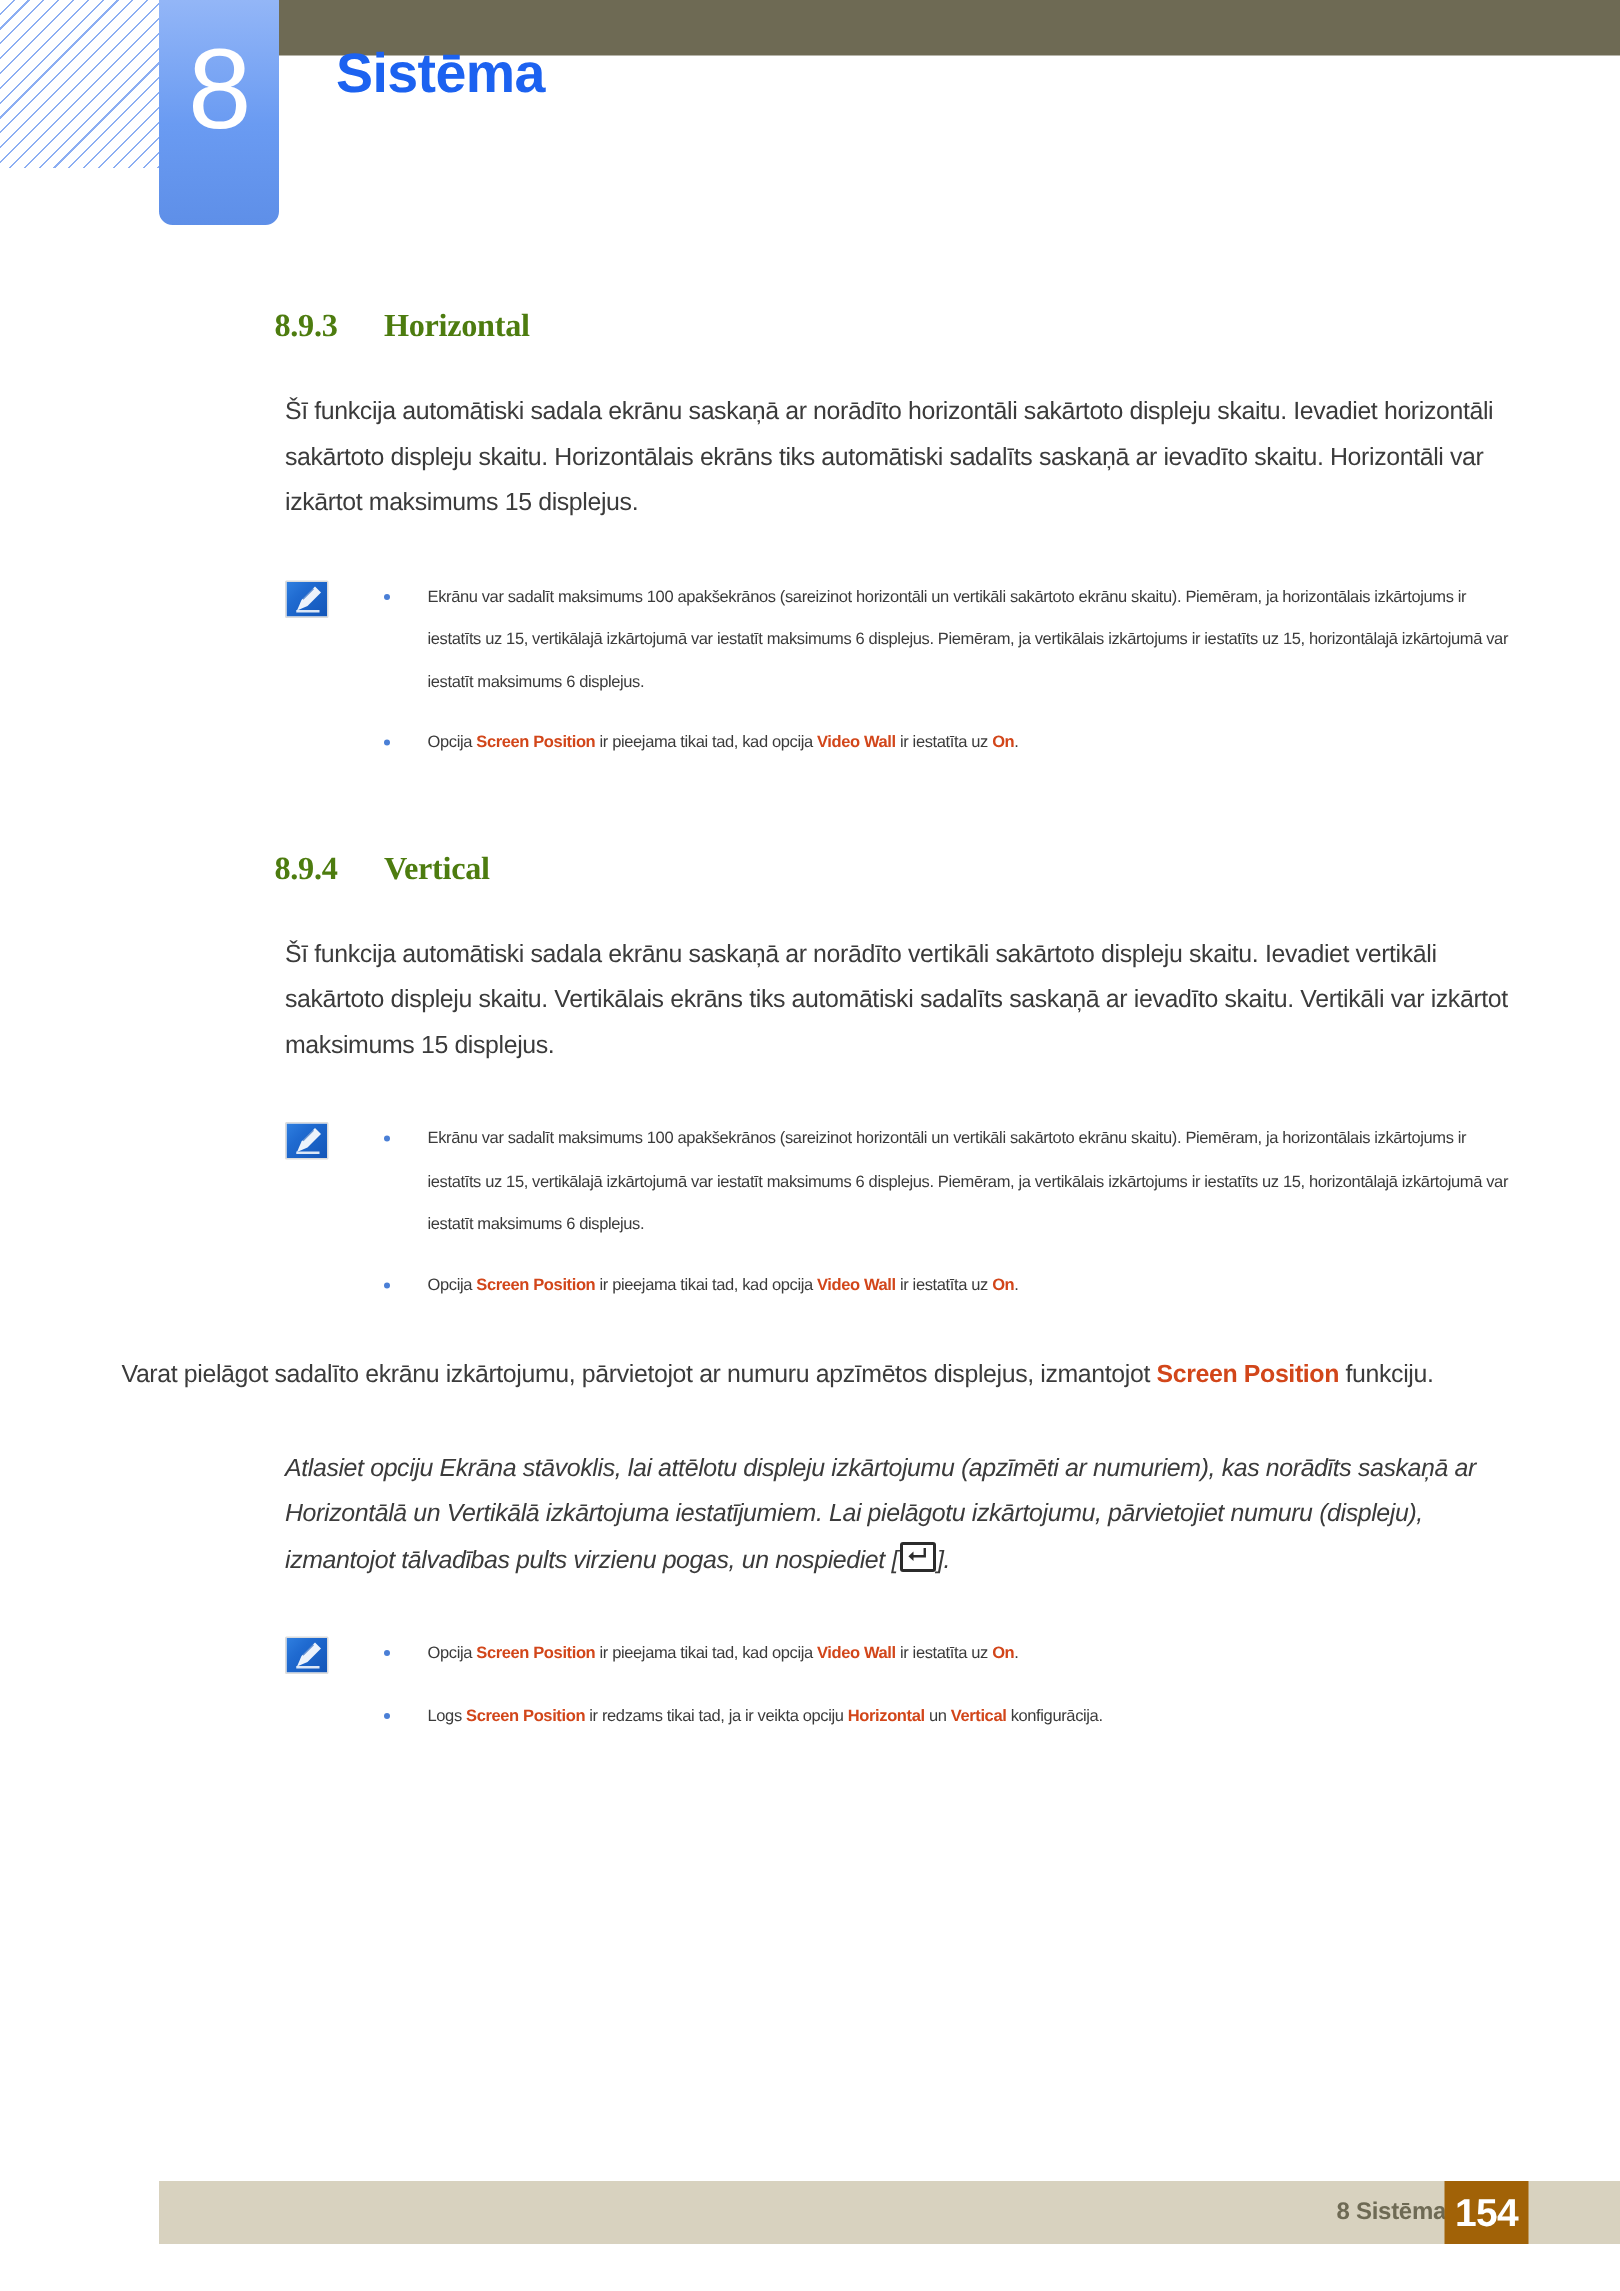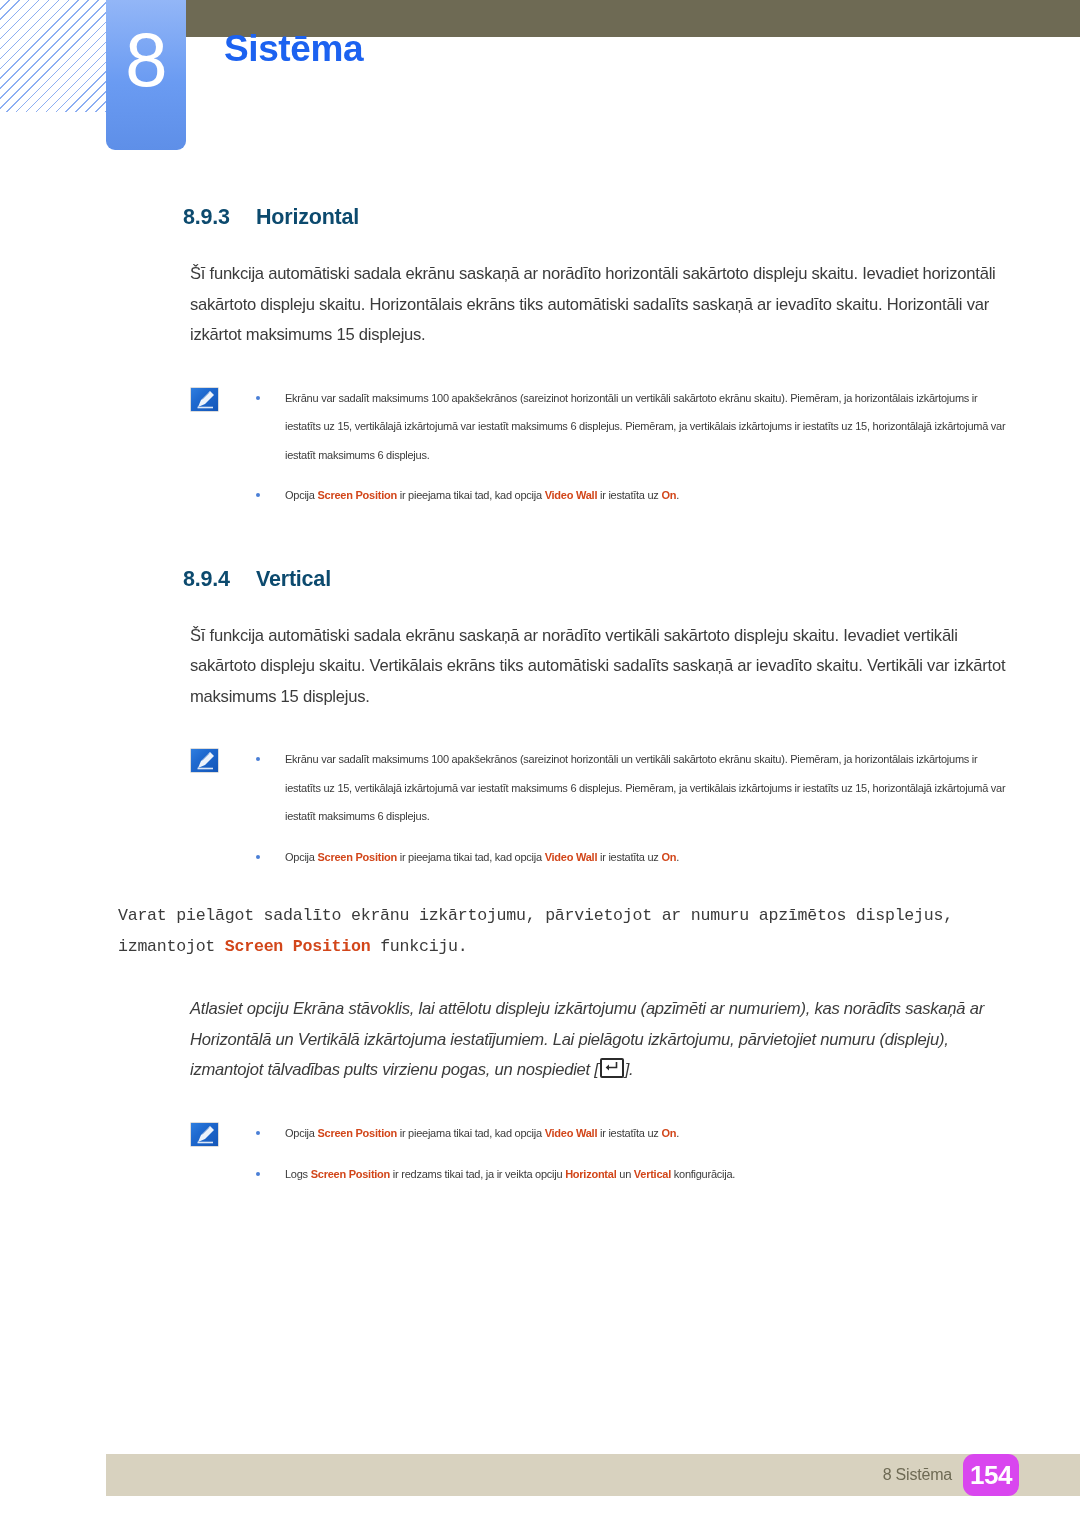--- a/index.html
+++ b/index.html
@@ -79,23 +79,24 @@
     position: absolute;
     top: 205px;
     left: 0;
     width: 1080px;
   }
 
   h2.sec {
     margin: 0;
     font-size: 21.5px;
     font-weight: bold;
-    color: #0c4a6e;
+    color: #4d7c0f;
     letter-spacing: -0.2px;
     display: flex;
+    font-family: Liberation Serif, serif;
   }
   h2.sec .num {
     width: 73px;
     flex: none;
   }
 
   p.body {
     margin: 0;
     font-size: 16.6px;
     line-height: 30.5px;
@@ -169,44 +170,43 @@
   .footer {
     position: absolute;
     left: 106px;
     bottom: 31px;
     width: 974px;
     height: 42px;
     background: #d8d2bf;
   }
   .footer-label {
     position: absolute;
-    right: 128px;
+    right: 116px;
     top: 50%;
     transform: translateY(-50%);
     font-size: 16px;
-    font-weight: normal;
+    font-weight: bold;
     color: #6e6a54;
     letter-spacing: -0.2px;
     white-space: nowrap;
   }
   .footer-page {
     position: absolute;
     right: 61px;
     top: 0;
     width: 56px;
     height: 42px;
-    background: #d946ef;
+    background: #a16207;
     color: #ffffff;
     font-size: 26px;
     font-weight: bold;
     display: flex;
     align-items: center;
     justify-content: center;
     letter-spacing: -0.5px;
-    border-radius: 11px;
   }
 </style>
 </head>
 <body>
 
 <div class="header">
   <div class="hatch"></div>
   <div class="olive-bar"></div>
   <div class="chap-badge">8</div>
   <div class="chap-title">Sistēma</div>
@@ -262,21 +262,21 @@
         <span>Ekrānu var sadalīt maksimums 100 apakšekrānos (sareizinot horizontāli un vertikāli sakārtoto ekrānu skaitu). Piemēram, ja horizontālais izkārtojums ir iestatīts uz 15, vertikālajā izkārtojumā var iestatīt maksimums 6 displejus. Piemēram, ja vertikālais izkārtojums ir iestatīts uz 15, horizontālajā izkārtojumā var iestatīt maksimums 6 displejus.</span>
       </li>
       <li style="margin-top:12px;">
         <span class="dot"></span>
         <span>Opcija </span><span class="b">Screen Position</span><span> ir pieejama tikai tad, kad opcija </span><span class="b">Video Wall</span><span> ir iestatīta uz </span><span class="b">On</span><span>.</span>
       </li>
     </ul>
   </div>
 
 
-  <p class="body" style="margin:30px 70px 0 118px;font-family:Liberation Mono, monospace;">
+  <p class="body" style="margin:30px 70px 0 81px;">
     <span>Varat pielāgot sadalīto ekrānu izkārtojumu, pārvietojot ar numuru apzīmētos displejus, izmantojot </span><span class="b">Screen Position</span><span> funkciju.</span>
   </p>
 
   <p class="body" style="margin:32px 75px 0 190px;font-style:italic;">
     <span>Atlasiet opciju Ekrāna stāvoklis, lai attēlotu displeju izkārtojumu (apzīmēti ar numuriem), kas norādīts saskaņā ar Horizontālā un Vertikālā izkārtojuma iestatījumiem. Lai pielāgotu izkārtojumu, pārvietojiet numuru (displeju), izmantojot tālvadības pults virzienu pogas, un nospiediet [</span><span class="enterkey"><svg width="14" height="12" viewBox="0 0 14 12" aria-hidden="true">
           <path d="M12.5 1 L12.5 6.5 L3.5 6.5" stroke="#2b2b2b" stroke-width="1.6" fill="none"></path>
           <path d="M5 3.4 L1.6 6.5 L5 9.6 Z" fill="#2b2b2b"></path>
         </svg></span><span>].</span>
   </p>
 

